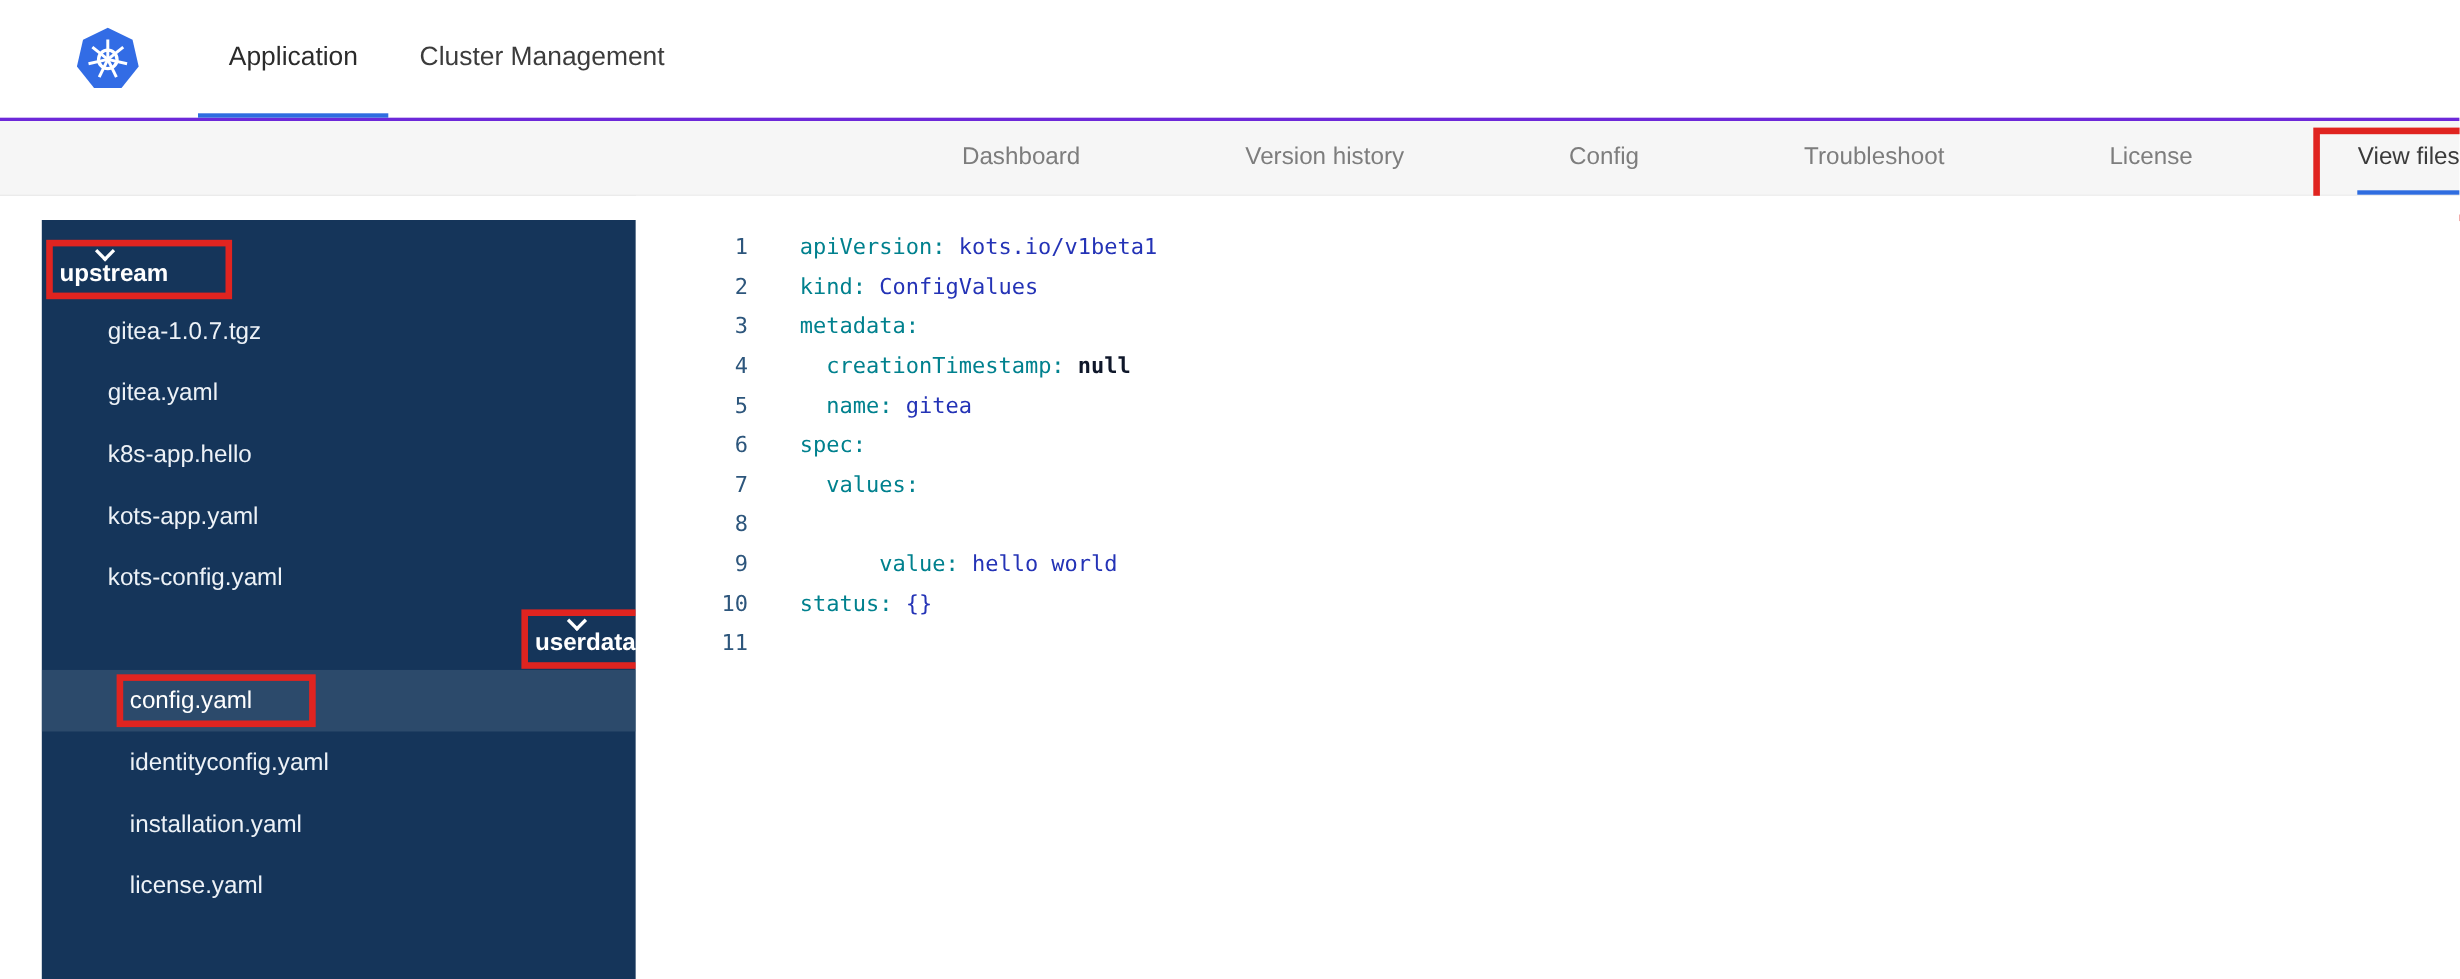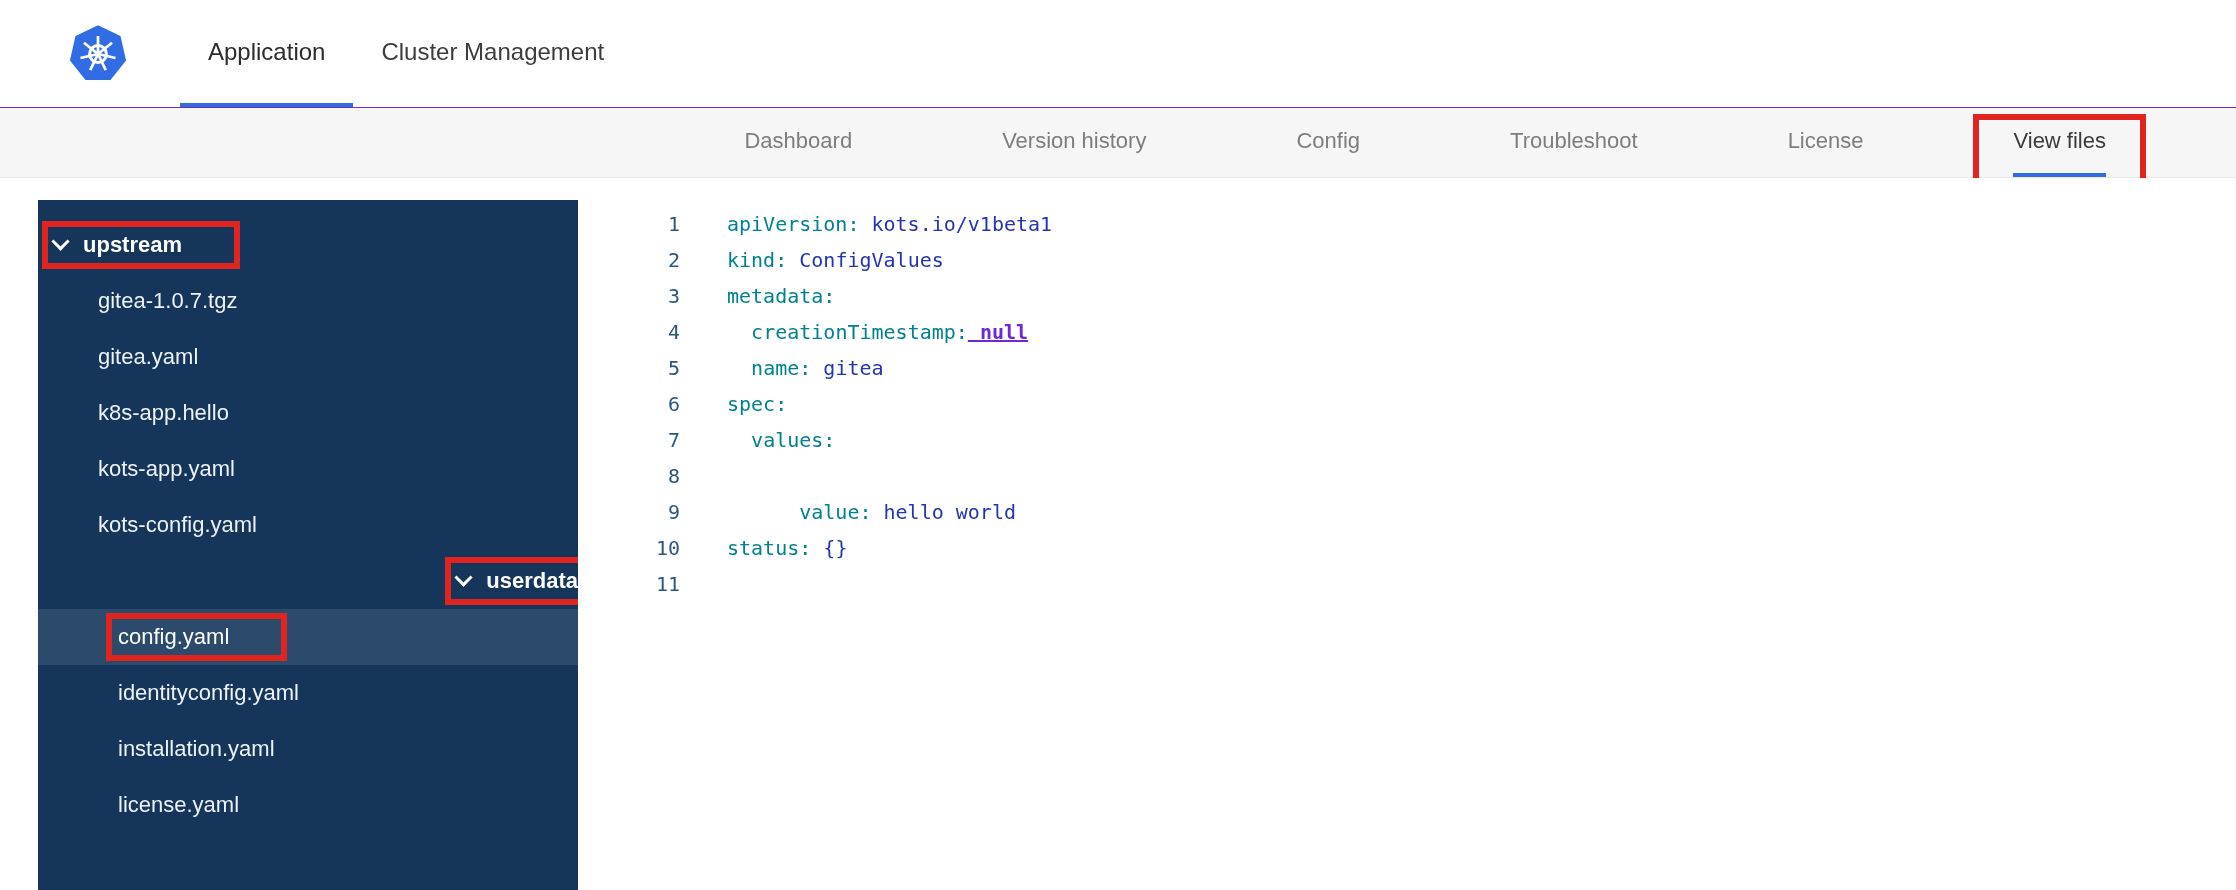--- a/index.html
+++ b/index.html
@@ -8,52 +8,52 @@
   .stage { position:relative; width:2236px; height:890px; }
 
   
   .topbar { height:107px; display:flex; align-items:stretch; background:#ffffff; padding-left:68px; }
   .logo { width:60px; height:60px; align-self:center; margin-right:52px; flex:0 0 auto; }
   .top-tab { display:flex; align-items:center; padding:0 28px; font-size:24px; color:#3c3c3c;
     border-bottom:4px solid transparent; cursor:pointer; }
   .top-tab.active { color:#2b2b2b; border-bottom-color:#2f6de0; }
 
   
-  .subnav { height:71px; background:#f6f6f6; border-top:1px solid #6d28d9; border-bottom:1px solid #e8e8e8;
-    display:flex; justify-content:flex-end; align-items:stretch; gap:150px; padding-right:130px;
+  .subnav { height:71px; background:#f6f6f6; border-top:3px solid #6d28d9; border-bottom:1px solid #e8e8e8;
+    display:flex; justify-content:flex-end; align-items:stretch; gap:150px; 
     font-size:22px; color:#7d7d7d; }
   .subnav-tab { display:flex; align-items:center; border-bottom:4px solid transparent; position:relative; cursor:pointer; }
   .subnav-tab.active { color:#3a3a3a; border-bottom-color:#2f6de0; }
   .subnav-tab.annotated::after { content:""; position:absolute; top:6px; bottom:-28px; left:-40px; right:-40px;
     border:6px solid #e02420; pointer-events:none; }
 
   
   .sidebar { position:absolute; left:38px; top:200px; bottom:0; width:540px; background:#15355a;
     padding-top:17px; overflow:hidden; }
   .tree-row { height:56px; display:flex; align-items:center; color:#edf2f7; font-size:22px; cursor:pointer; }
   .tree-row.folder { font-weight:700; color:#ffffff; padding-left:16px; }
   .tree-row.folder.nested { padding-left:28px;justify-content:flex-end; }
   .tree-row.file { padding-left:60px; }
   .tree-row.file.nested { padding-left:80px; }
   .tree-row.selected { background:#2c4a6b; color:#ffffff; font-weight:400; }
-  .row-inner { position:relative; display:inline-flex; align-items:center; }
+  .row-inner { position:relative; display:inline-flex; align-items:center;flex-direction:column; }
   .row-inner.annotated::after { content:""; position:absolute; top:-11px; bottom:-11px; left:-12px; right:-58px;
     border:6px solid #e02420; pointer-events:none; }
   .chevron { width:13px; height:13px; border-right:3px solid #ffffff; border-bottom:3px solid #ffffff;
     transform:rotate(45deg); margin-right:16px; margin-top:-7px; flex:0 0 auto; }
 
   
   .editor { position:absolute; left:578px; top:178px; right:0; bottom:0; background:#ffffff;
     padding-top:28px; font-family:"DejaVu Sans Mono", monospace; font-size:20px; cursor:text; }
   .code-line { display:flex; height:36px; line-height:36px; white-space:pre; }
   .ln { width:102px; flex:0 0 auto; text-align:right; color:#2d567c; }
   .code-text { padding-left:47px; }
   .tok-key { color:#00818e; }
   .tok-val { color:#2433b6; }
-  .tok-const { color:#6d28d9; font-weight:700;text-decoration:underline; }
+  .tok-const { color:#0f172a; font-weight:700; }
   .tok-plain { color:#333333; }
 </style>
 </head>
 <body>
 
 <div class="stage">
 
   <div class="topbar">
     <svg class="logo" viewBox="0 0 100 100">
       <polygon points="50,2 87.5,20.1 96.8,60.7 70.8,93.2 29.2,93.2 3.2,60.7 12.5,20.1" fill="#326ce5"></polygon>

